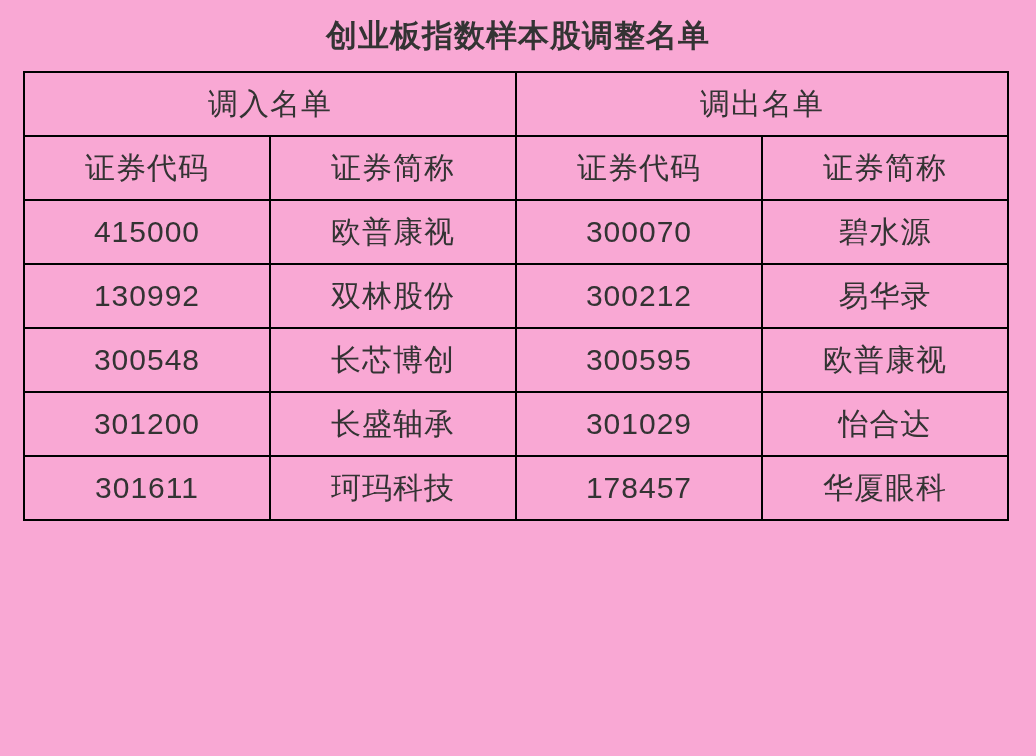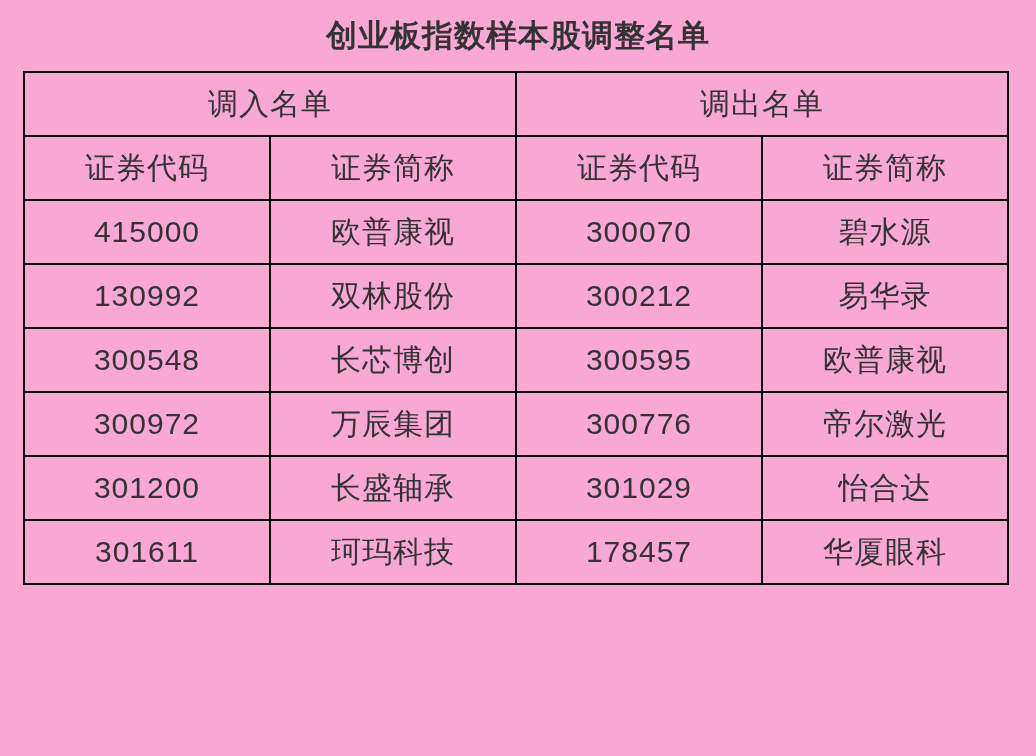--- a/index.html
+++ b/index.html
@@ -86,26 +86,20 @@
         <td>300212</td>
         <td>易华录</td>
       </tr>
       <tr>
         <td>300548</td>
         <td>长芯博创</td>
         <td>300595</td>
         <td>欧普康视</td>
       </tr>
       <tr>
-        <td>300972</td>
-        <td>万辰集团</td>
-        <td>300776</td>
-        <td>帝尔激光</td>
-      </tr>
-      <tr>
         <td>301200</td>
         <td>长盛轴承</td>
         <td>301029</td>
         <td>怡合达</td>
       </tr>
       <tr>
         <td>301611</td>
         <td>珂玛科技</td>
         <td>178457</td>
         <td>华厦眼科</td>

